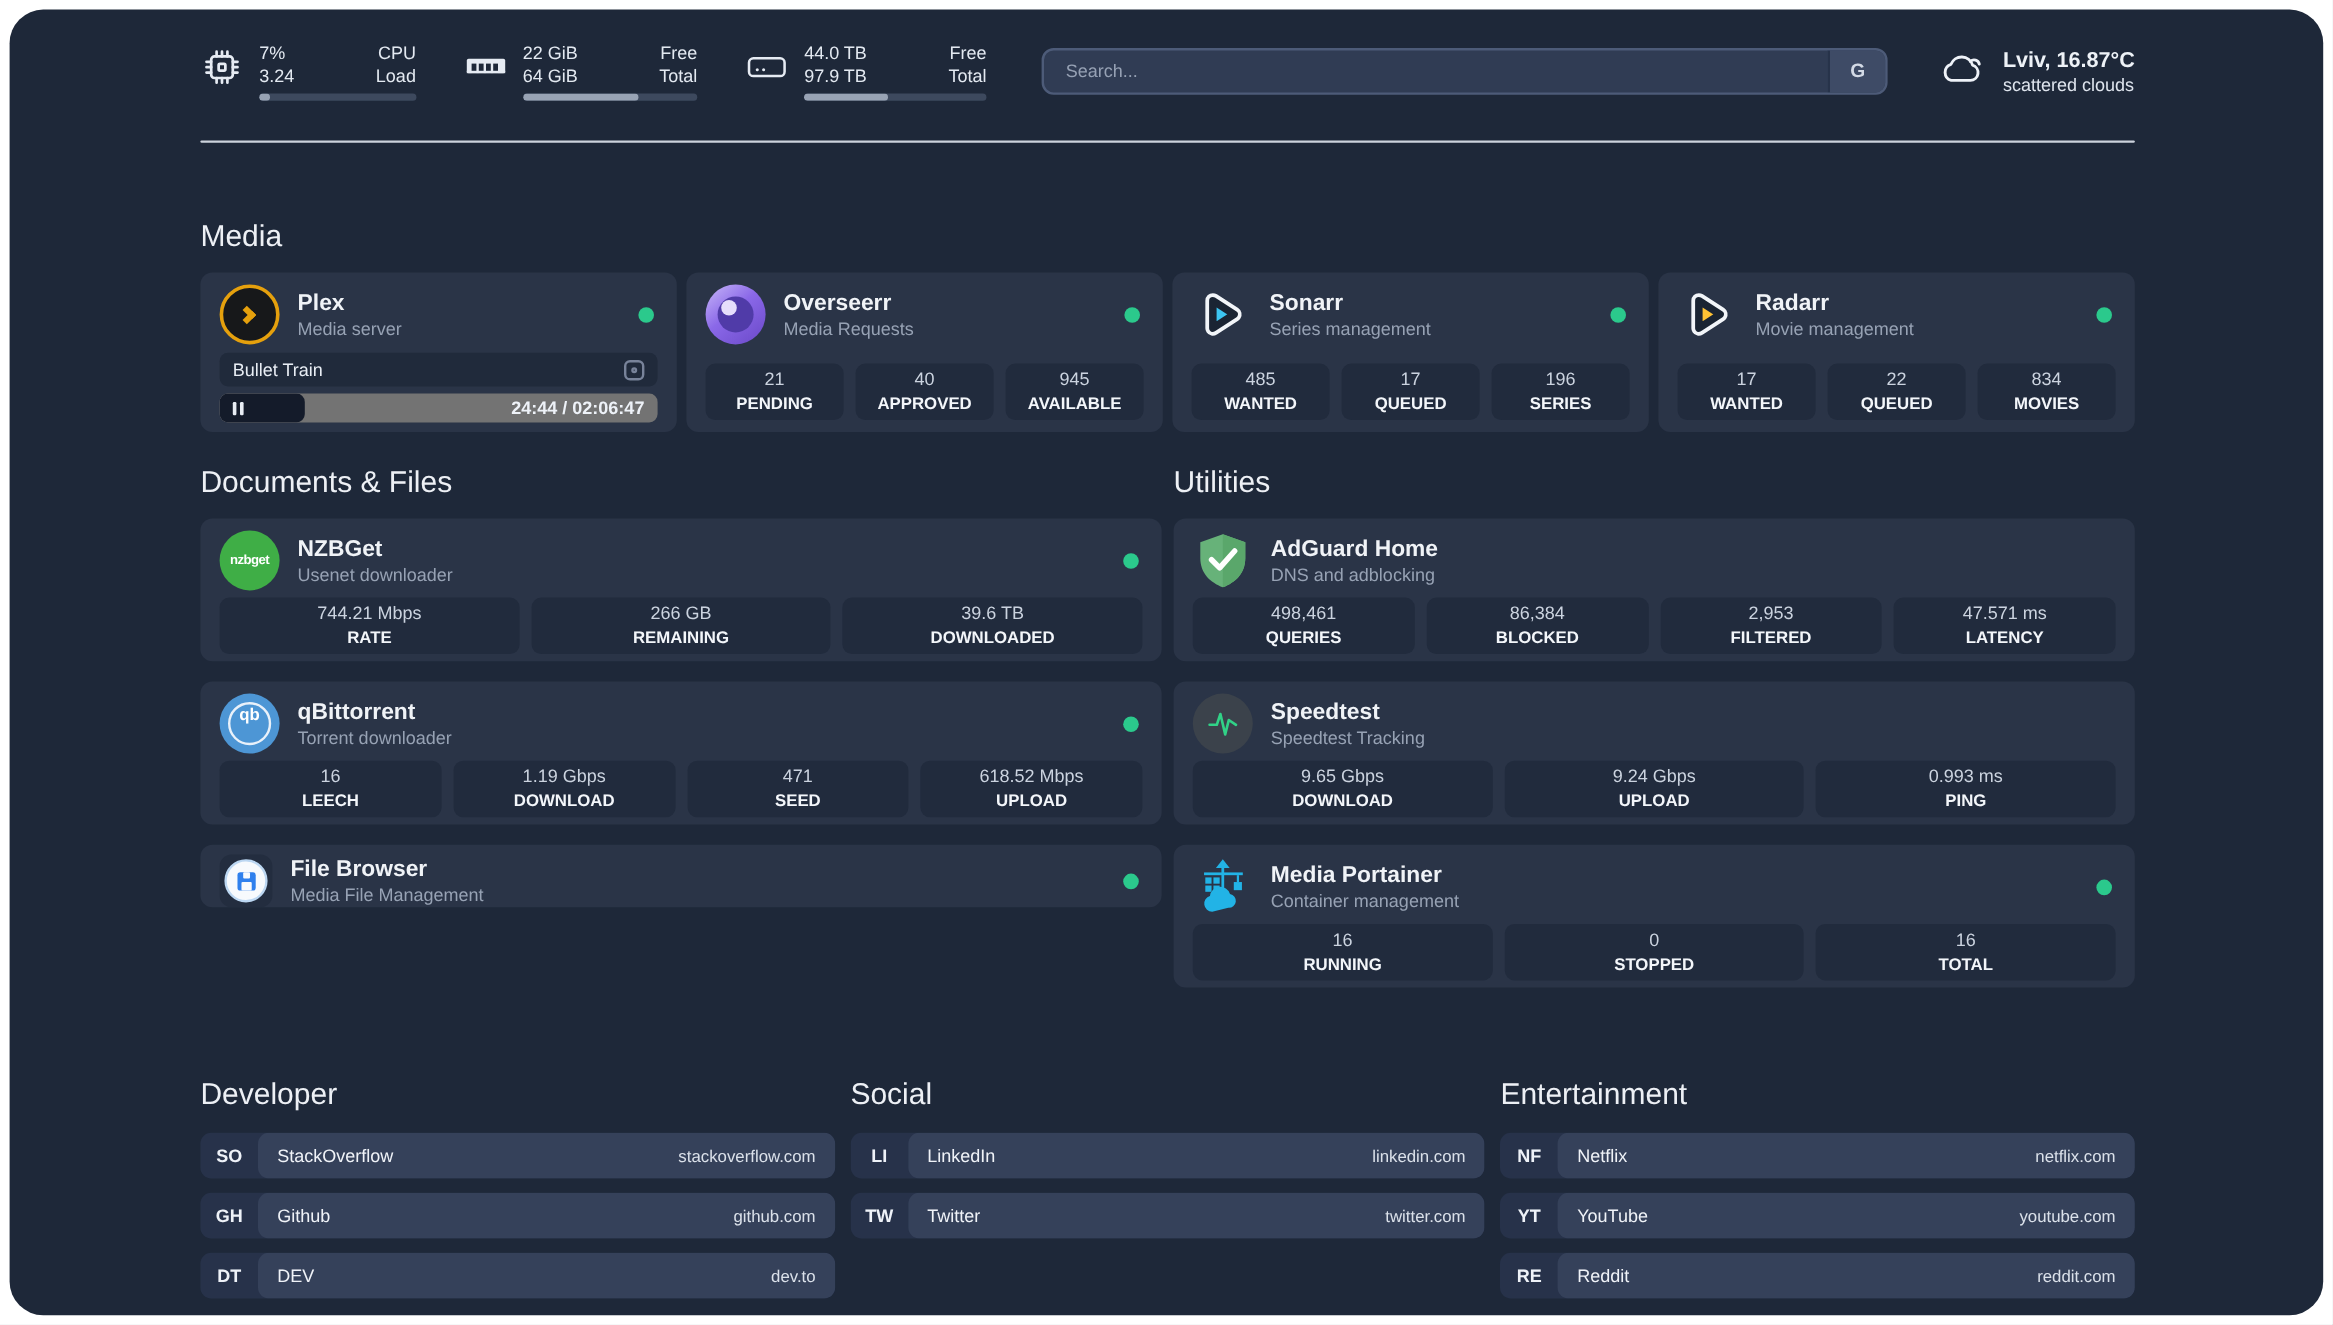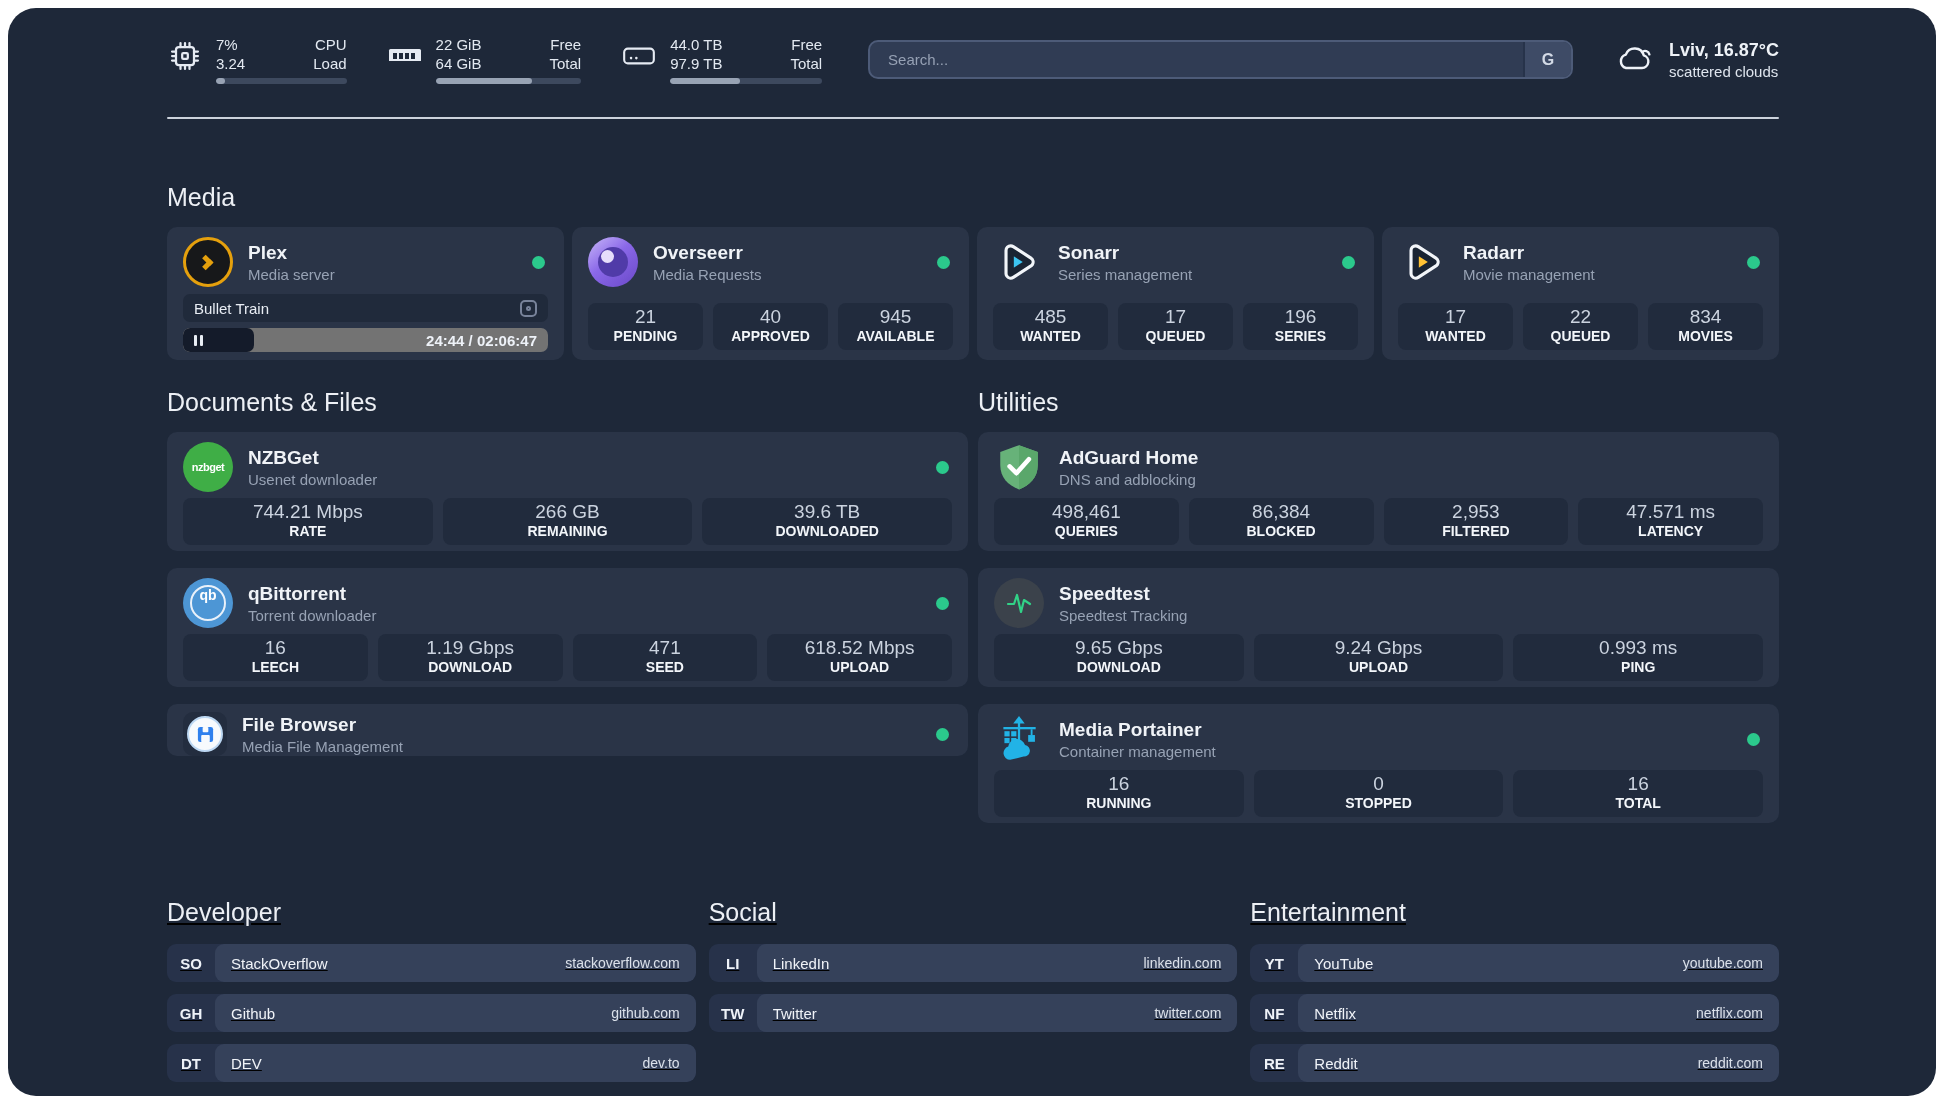--- a/index.html
+++ b/index.html
@@ -31,37 +31,37 @@
 
   .divider { margin-top:34px; height:2px; background:#ccd2dc; border-radius:1px; }
 
   
   h2.section-title { font-size:25px; font-weight:500; color:#edf0f5; line-height:32px; }
   .sec-media h2 { margin-top:62px; margin-bottom:14px; }
   .grid4 { display:grid; grid-template-columns:repeat(4,1fr); gap:8px; }
   .grid4 .card { height:133px; }
   .grid2 { display:grid; grid-template-columns:1fr 1fr; gap:10px; margin-top:26px; }
   .grid2 h2 { margin-bottom:14px; }
-  .grid3 { display:grid; grid-template-columns:1fr 1fr 1fr; gap:13px; margin-top:56px;text-decoration:underline; }
+  .grid3 { display:grid; grid-template-columns:1fr 1fr 1fr; gap:13px; margin-top:56px; }
   .grid3 h2 { margin-bottom:16px; }
 
   
   .card { background:#2a3447; border-radius:10px; padding:10px 16px; margin-bottom:17px; cursor:pointer; }
   .grid4 .card { margin-bottom:0; }
   .card-header { display:flex; align-items:center; gap:15px; }
   .icon-wrap { width:50px; height:50px; flex:none; display:flex; align-items:center; justify-content:center; }
   .card-titles { flex:1; min-width:0; }
   .card-title { font-size:19px; font-weight:600; color:#f0f3f7; line-height:24px; }
   .card-sub { font-size:15px; color:#97a2b4; line-height:19px; }
   .status-dot { width:13px; height:13px; border-radius:50%; background:#2bc98c; flex:none; margin-right:3px; }
 
   .stats-row { display:flex; gap:10px; margin-top:16px; }
   .stats-row.tight { margin-top:6px; }
   .statbox { flex:1; background:#212b3d; border-radius:8px; text-align:center; padding:3px 4px 5px; }
-  .statbox-value { font-size:19px; color:#cbd3df; line-height:22px; }
+  .statbox-value { font-size:15px; color:#cbd3df; line-height:22px; }
   .statbox-label { font-size:14px; font-weight:700; color:#f3f6fa; line-height:17px; }
 
   .card-stat { height:119px; }
   .card-slim { height:52px; padding:8px 16px; }
   .card-slim .icon-wrap { width:44px; height:44px; }
 
   
   .media-title-row { margin-top:7px; height:28px; background:#202a3b; border-radius:7px; display:flex; align-items:center; padding:0 11px; font-size:15px; color:#e8edf4; }
   .cast-icon { margin-left:auto; width:17px; height:17px; border:2px solid #78839a; border-radius:5px; display:flex; align-items:center; justify-content:center; }
   .cast-dot { width:5px; height:5px; border:2px solid #78839a; border-radius:50%; }
@@ -548,34 +548,34 @@
         <span class="link-main">
           <span class="link-name">Twitter</span>
           <span class="link-url">twitter.com</span>
         </span>
       </div>
     </div>
 
     <div class="col">
       <h2 class="section-title">Entertainment</h2>
       <div class="link-row">
+        <span class="link-abbr">NF</span>
+        <span class="link-main">
+          <span class="link-name">Netflix</span>
+          <span class="link-url">netflix.com</span>
+        </span>
+      </div>
+      <div class="link-row">
         <span class="link-abbr">YT</span>
         <span class="link-main">
           <span class="link-name">YouTube</span>
           <span class="link-url">youtube.com</span>
         </span>
       </div>
       <div class="link-row">
-        <span class="link-abbr">NF</span>
-        <span class="link-main">
-          <span class="link-name">Netflix</span>
-          <span class="link-url">netflix.com</span>
-        </span>
-      </div>
-      <div class="link-row">
         <span class="link-abbr">RE</span>
         <span class="link-main">
           <span class="link-name">Reddit</span>
           <span class="link-url">reddit.com</span>
         </span>
       </div>
     </div>
   </div>
 
 </div>

